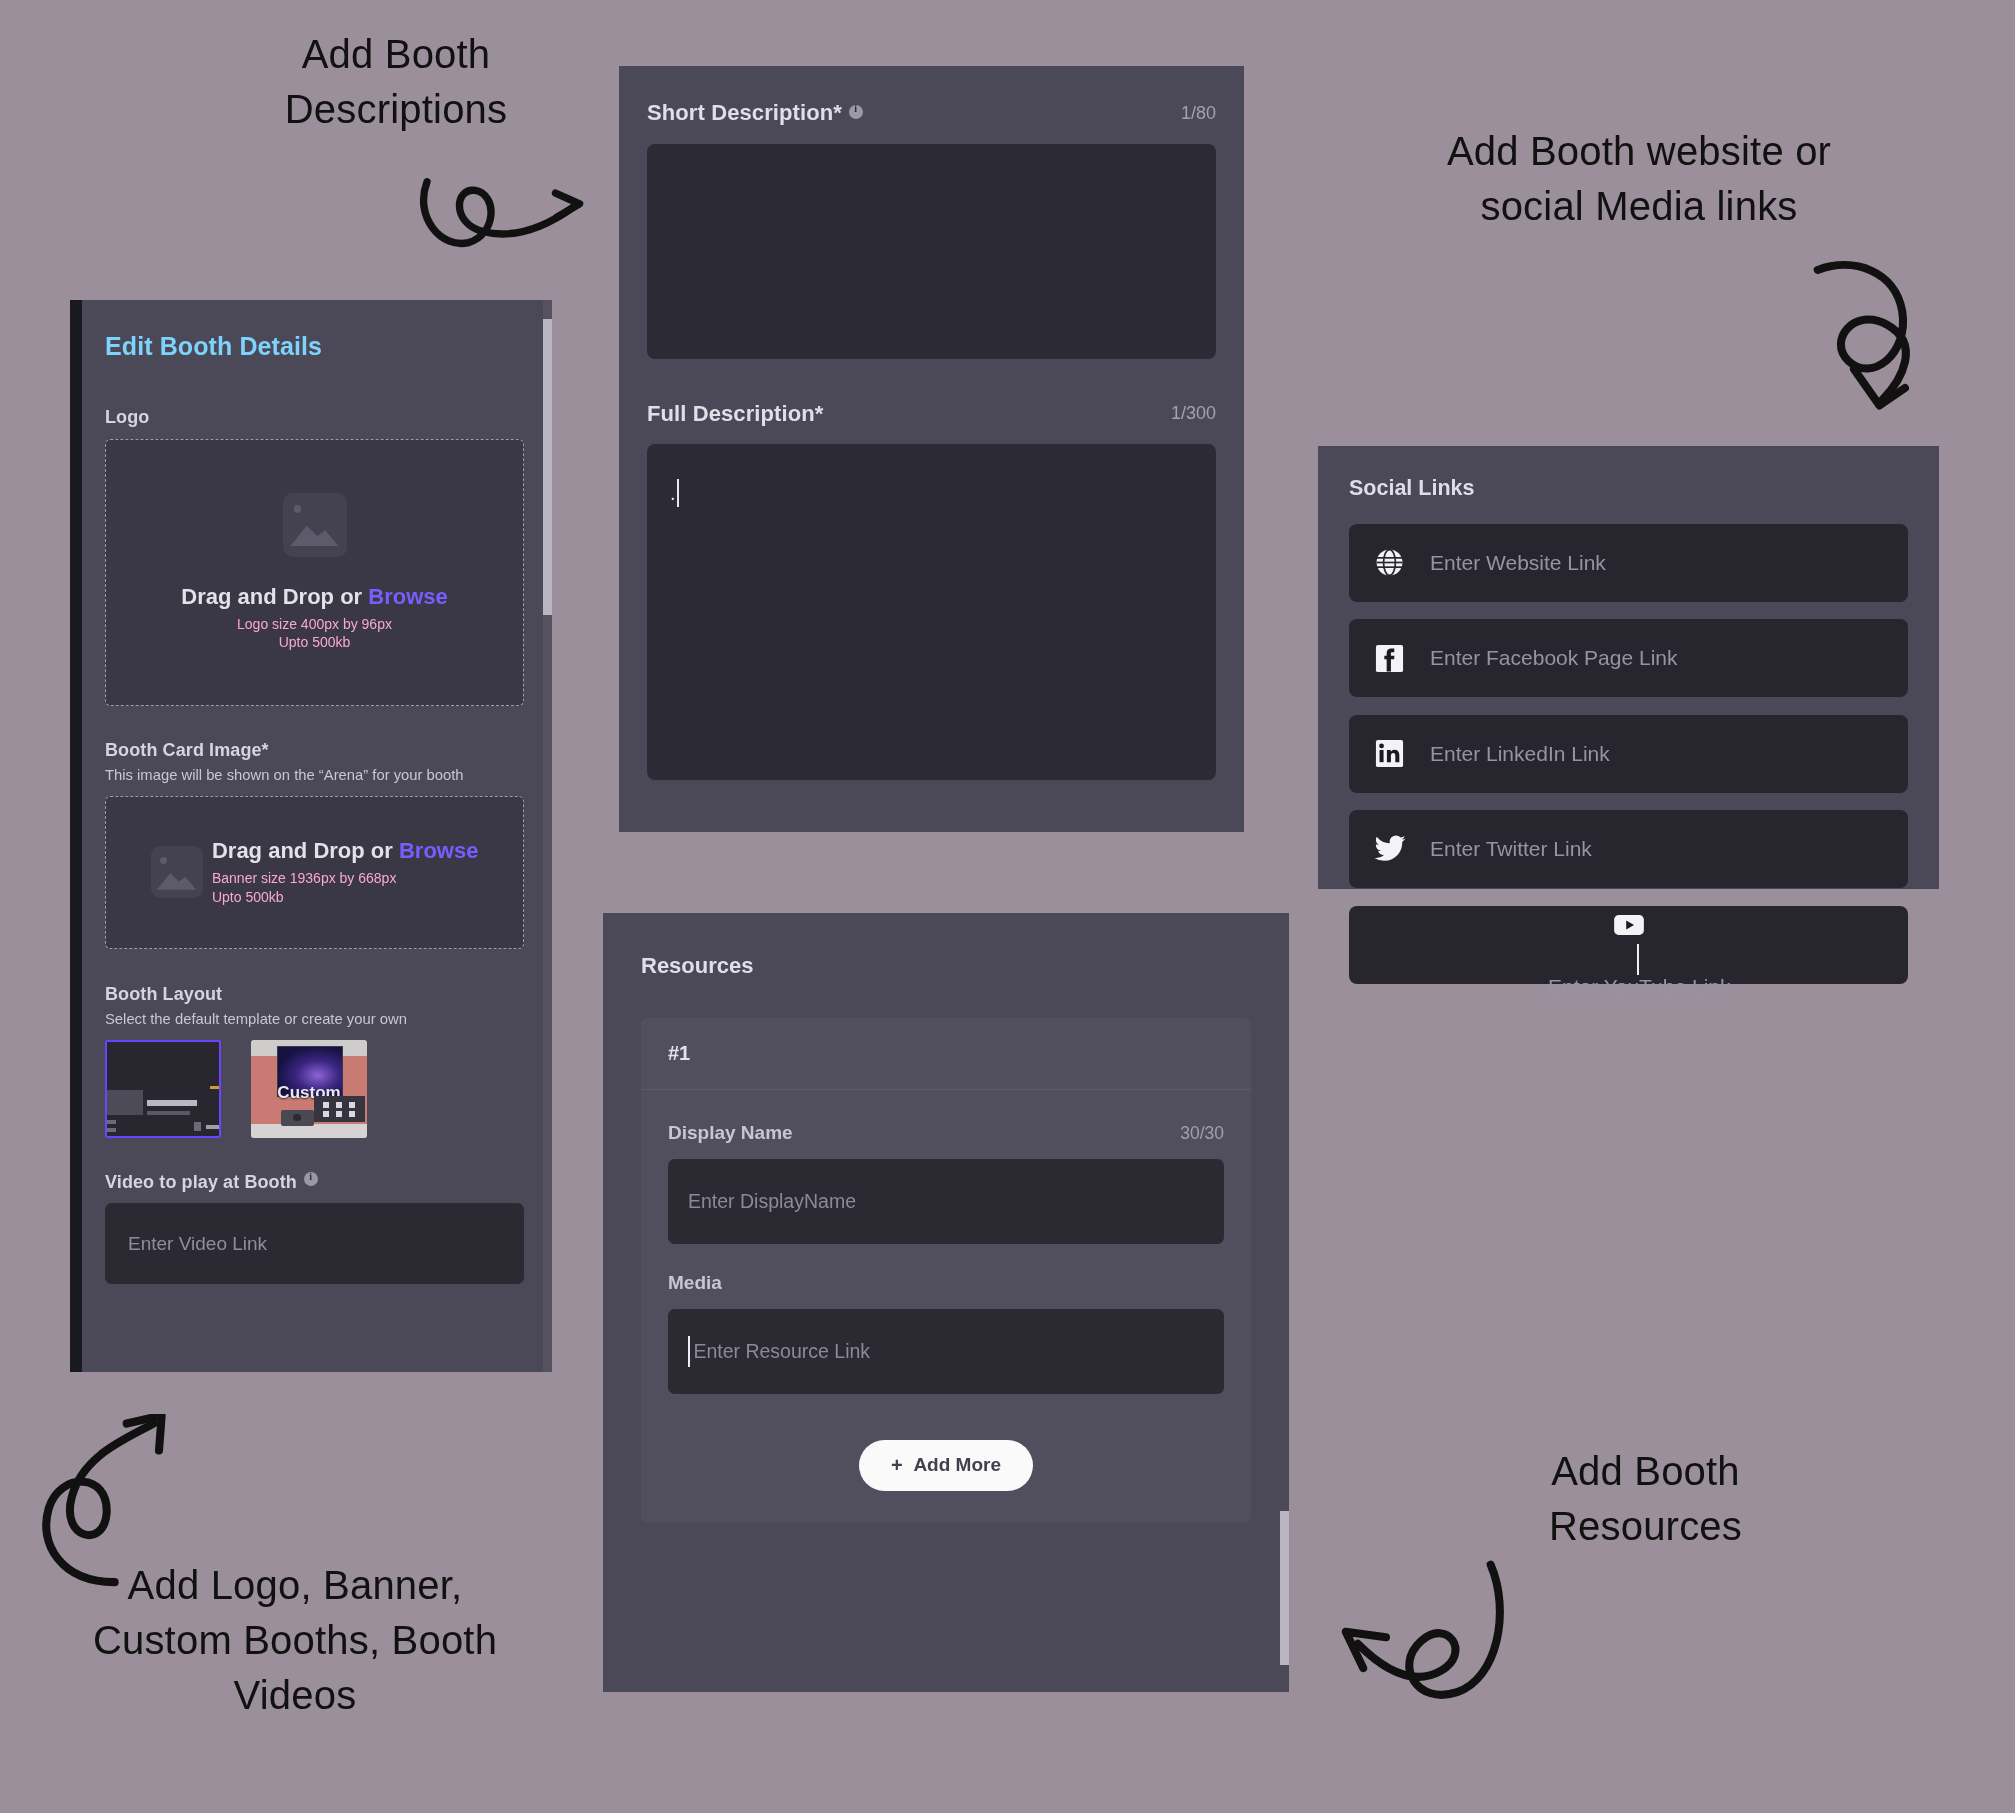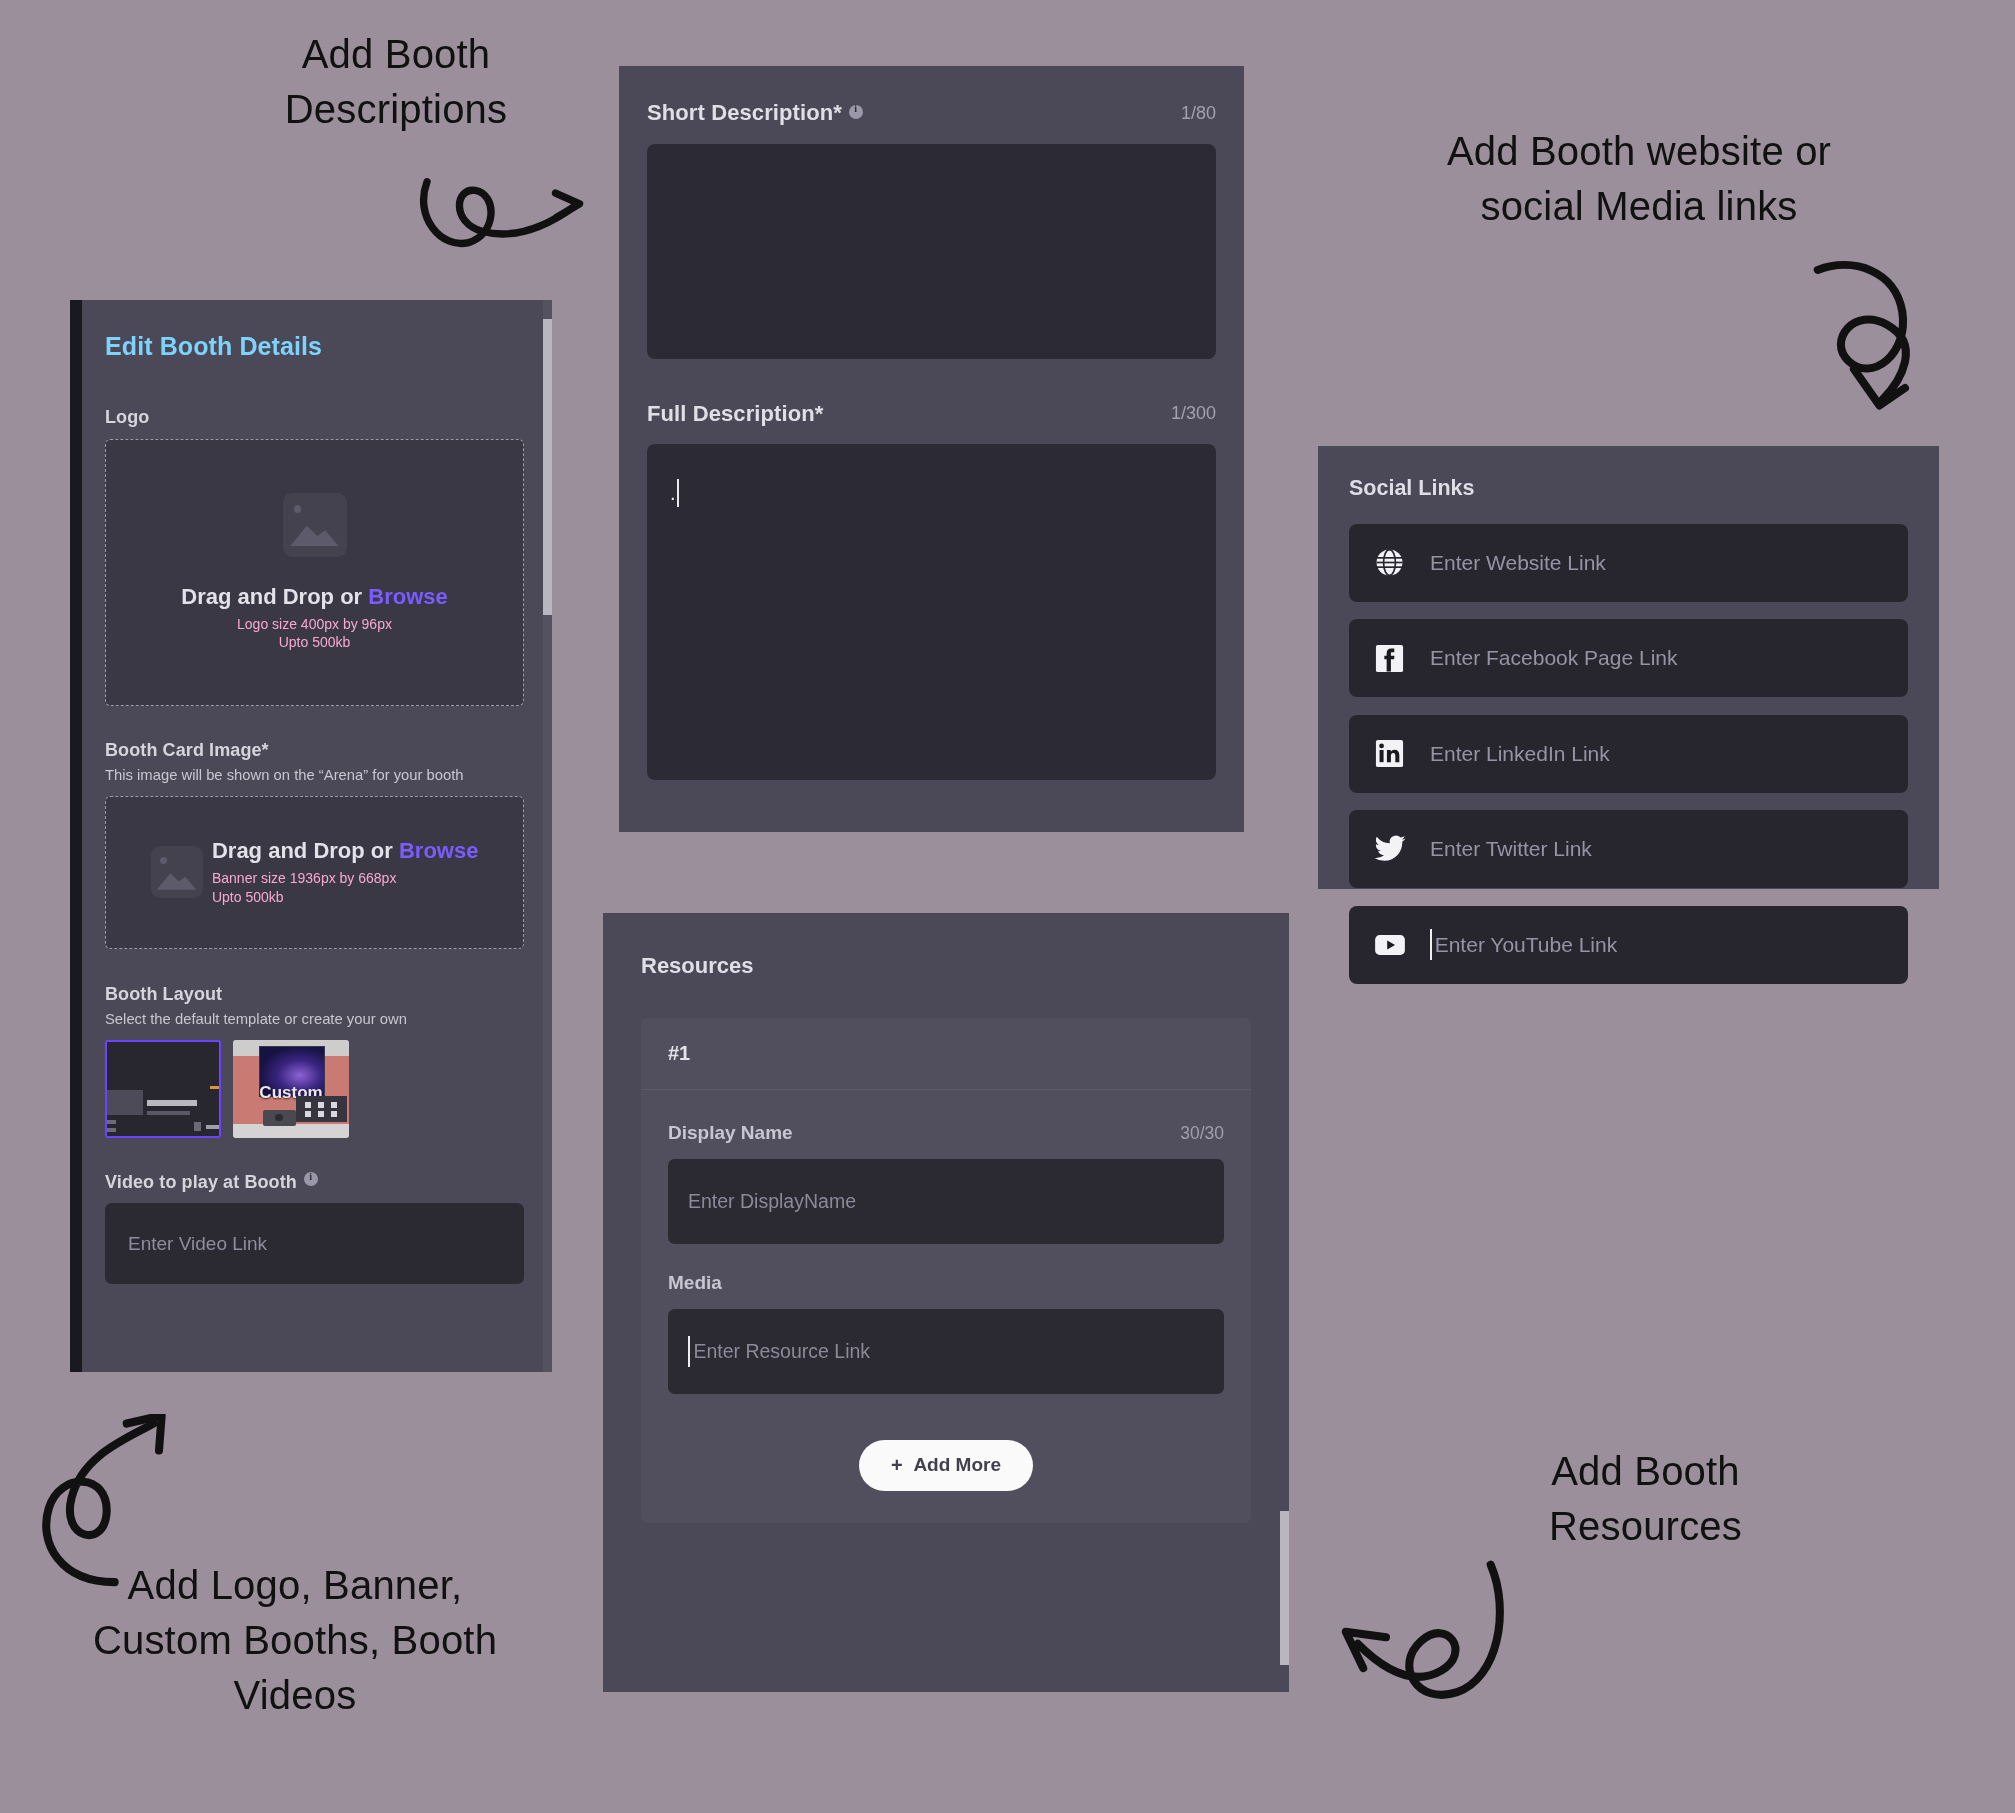--- a/index.html
+++ b/index.html
@@ -140,21 +140,21 @@
   }
   .dz-head .browse { color: #7a5cff; }
   .dz-sub {
     color: #f9a8d4;
     font-size: 14px;
     line-height: 1.32;
   }
   .layout-row {
     margin-left: 23px;
     display: flex;
-    gap: 12px;
+    gap: 30px;
     align-items: flex-start;
   }
   .layout-thumb {
     width: 116px; height: 98px;
     border-radius: 2.7px;
     box-sizing: border-box;
     position: relative;
     overflow: hidden;
   }
   .layout-thumb.selected {
@@ -384,21 +384,21 @@
   .social-row {
     background: #27252e;
     border-radius: 8px;
     height: 78px;
     display: flex;
     align-items: center;
     margin-bottom: 17.5px;
     padding-left: 21.5px;
     position: relative;
   }
-  .social-row:last-child { margin-bottom: 12px; }
+  .social-row:last-child { margin-bottom: 12px; flex-direction: column; }
   .social-icon {
     width: 38px; height: 38px;
     flex: none;
     display: flex;
     align-items: center;
     justify-content: center;
     margin-right: 21.5px;
   }
   .social-ph {
     color: #9694a4;

